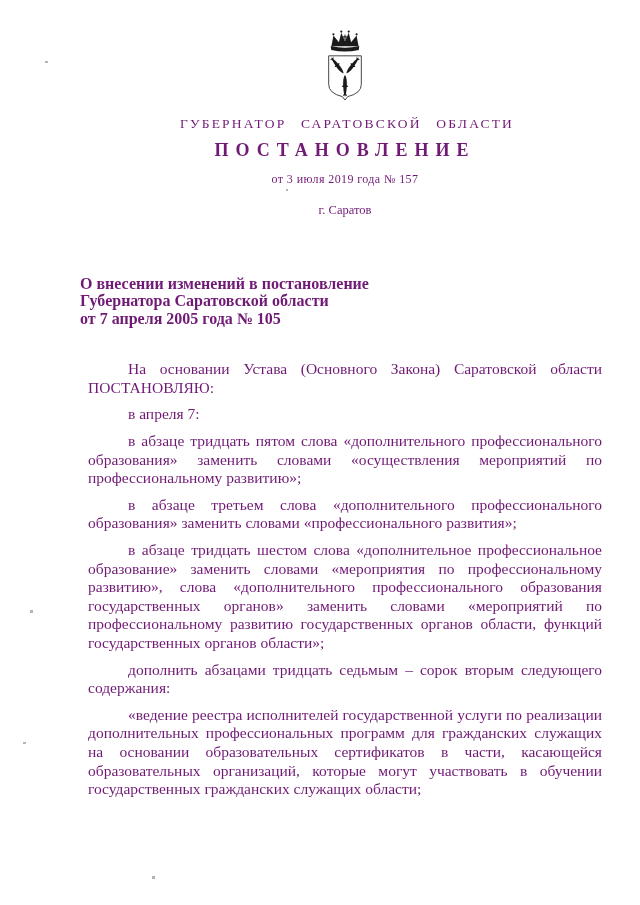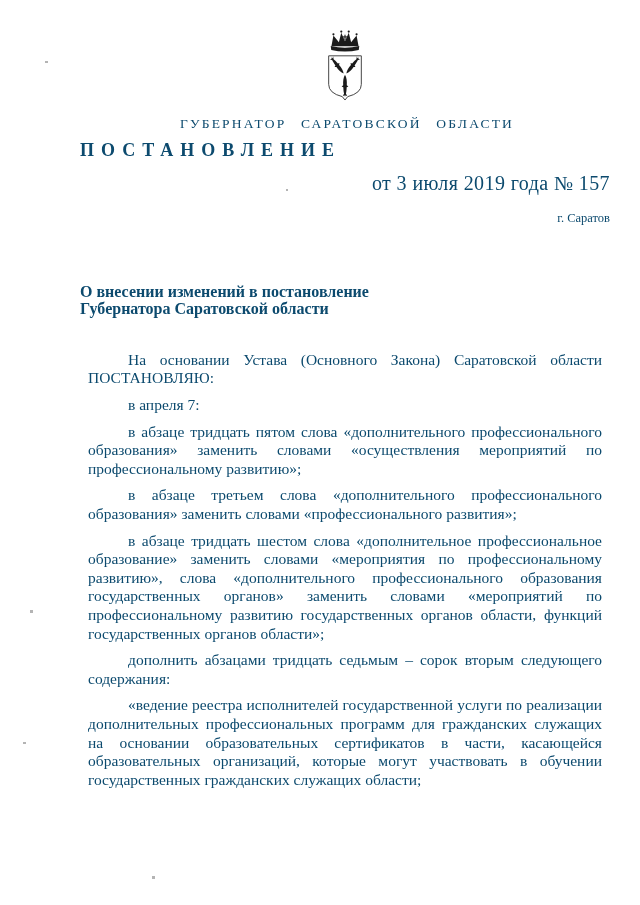--- a/index.html
+++ b/index.html
@@ -1,53 +1,53 @@
 <!DOCTYPE html>
 <html><head>
 <meta charset="utf-8">
 <style>
   html,body{margin:0;padding:0;background:#e8e8e8;}
   .page{
     position:relative;
     width:640px;height:905px;
     background:#ffffff;
     font-family:"Liberation Serif","DejaVu Serif",serif;
-    color:#0c4a6e;
+    color:#701a75;
     overflow:hidden;
     margin:0 auto;
   }
   .content-col{width:530px;margin-left:80px;}
   .emblem-wrap{
     width:530px;margin-left:80px;
     padding-top:25px;
     display:flex;justify-content:center;
   }
   .org-line{
     text-align:center;
     margin-top:11px;
     font-size:13.5px;
     letter-spacing:2.2px;
     word-spacing:9px;
     white-space:nowrap;
   }
   .doc-type{
-    text-align:left;
+    text-align:center;
     margin-top:8px;
     font-size:18px;
     font-weight:bold;
     letter-spacing:7px;
   }
   .date-line{
-    text-align:right;
+    text-align:center;
     margin-top:11px;
-    font-size:20px;
+    font-size:12px;
     letter-spacing:0.4px;
   }
   .city-line{
-    text-align:right;
+    text-align:center;
     margin-top:16px;
     font-size:12.5px;
   }
   .doc-title{
     margin-top:57px;
     font-weight:bold;
     font-size:16px;
     line-height:17.4px;
   }
   .doc-body{
@@ -99,20 +99,21 @@
 
   <div class="doc-type content-col">ПОСТАНОВЛЕНИЕ</div>
 
   <div class="date-line content-col">от 3 июля 2019 года № 157</div>
 
   <div class="city-line content-col">г. Саратов</div>
 
   <div class="doc-title content-col">
       <div>О внесении изменений в постановление</div>
       <div>Губернатора Саратовской области</div>
+      <div>от 7 апреля 2005 года № 105</div>
     </div>
 
   <div class="doc-body content-col">
       <p>На основании Устава (Основного Закона) Саратовской области ПОСТАНОВЛЯЮ:</p>
       <p>в апреля 7:</p>
       <p>в абзаце тридцать пятом слова «дополнительного профессионального образования» заменить словами «осуществления мероприятий по профессиональному развитию»;</p>
       <p>в абзаце третьем слова «дополнительного профессионального образования» заменить словами «профессионального развития»;</p>
       <p>в абзаце тридцать шестом слова «дополнительное профессиональное образование» заменить словами «мероприятия по профессиональному развитию», слова «дополнительного профессионального образования государственных органов» заменить словами «мероприятий по профессиональному развитию государственных органов области, функций государственных органов области»;</p>
       <p>дополнить абзацами тридцать седьмым – сорок вторым следующего содержания:</p>
       <p>«ведение реестра исполнителей государственной услуги по реализации дополнительных профессиональных программ для гражданских служащих на основании образовательных сертификатов в части, касающейся образовательных организаций, которые могут участвовать в обучении государственных гражданских служащих области;</p>

